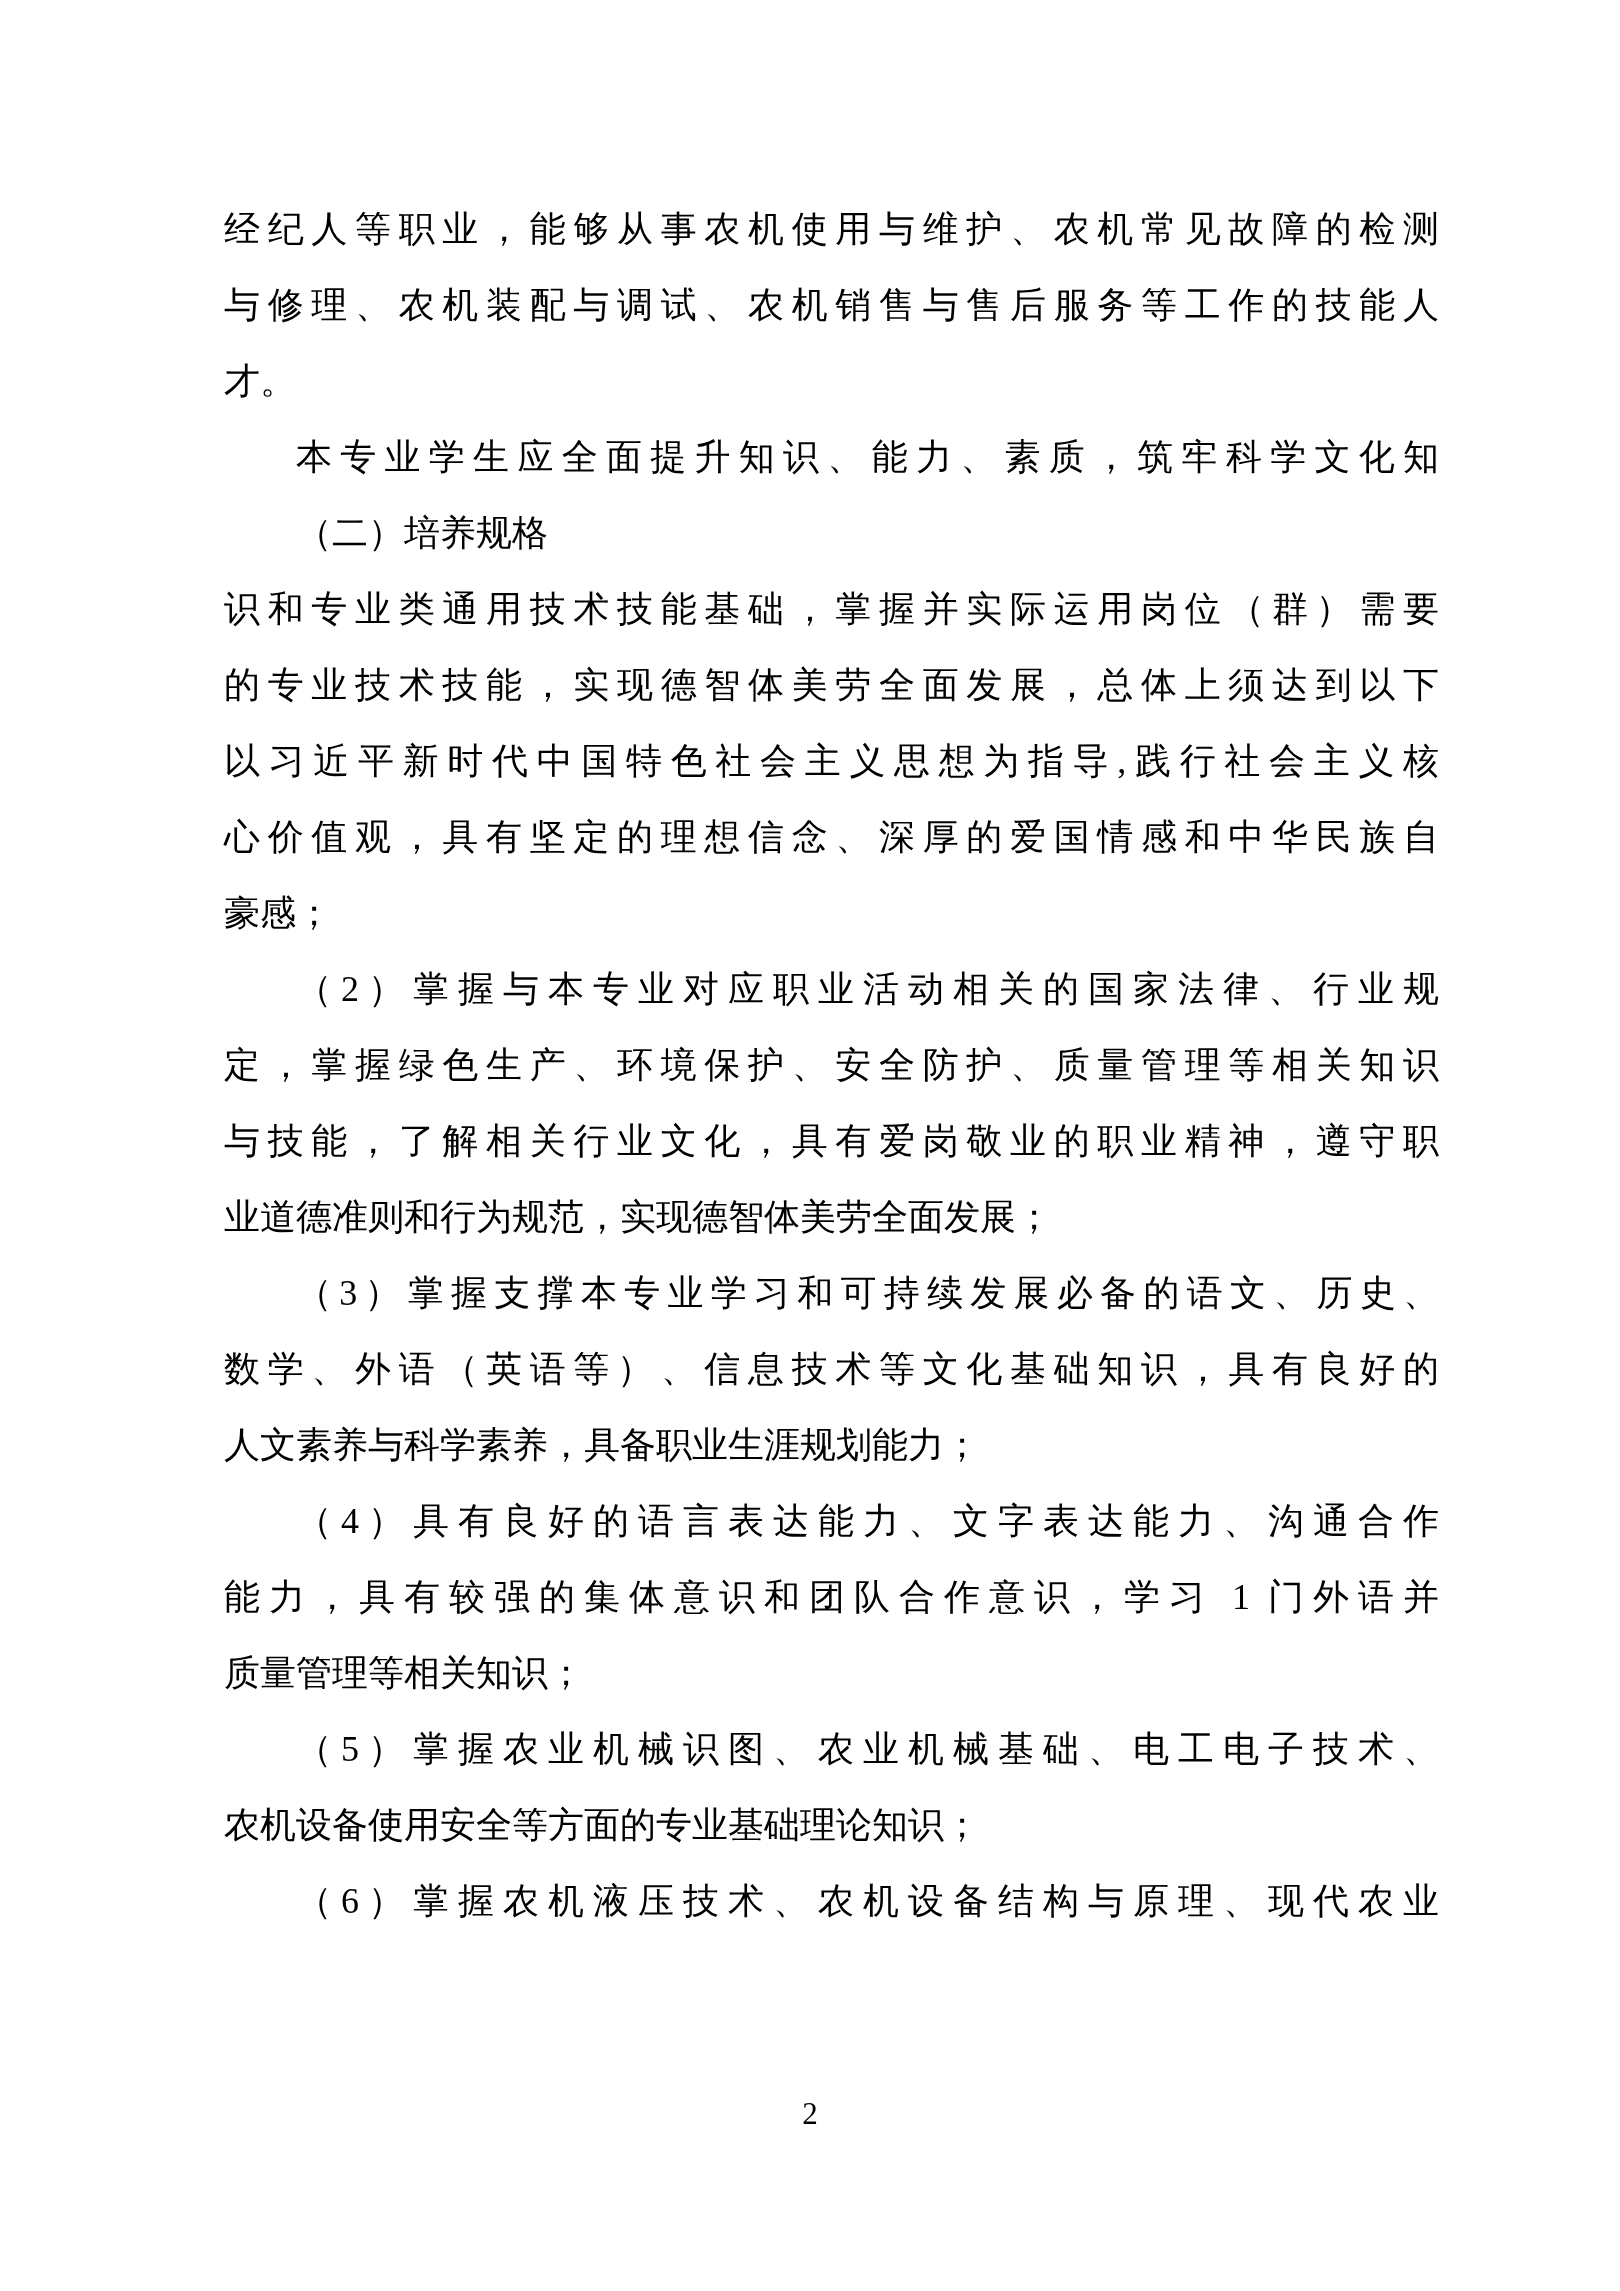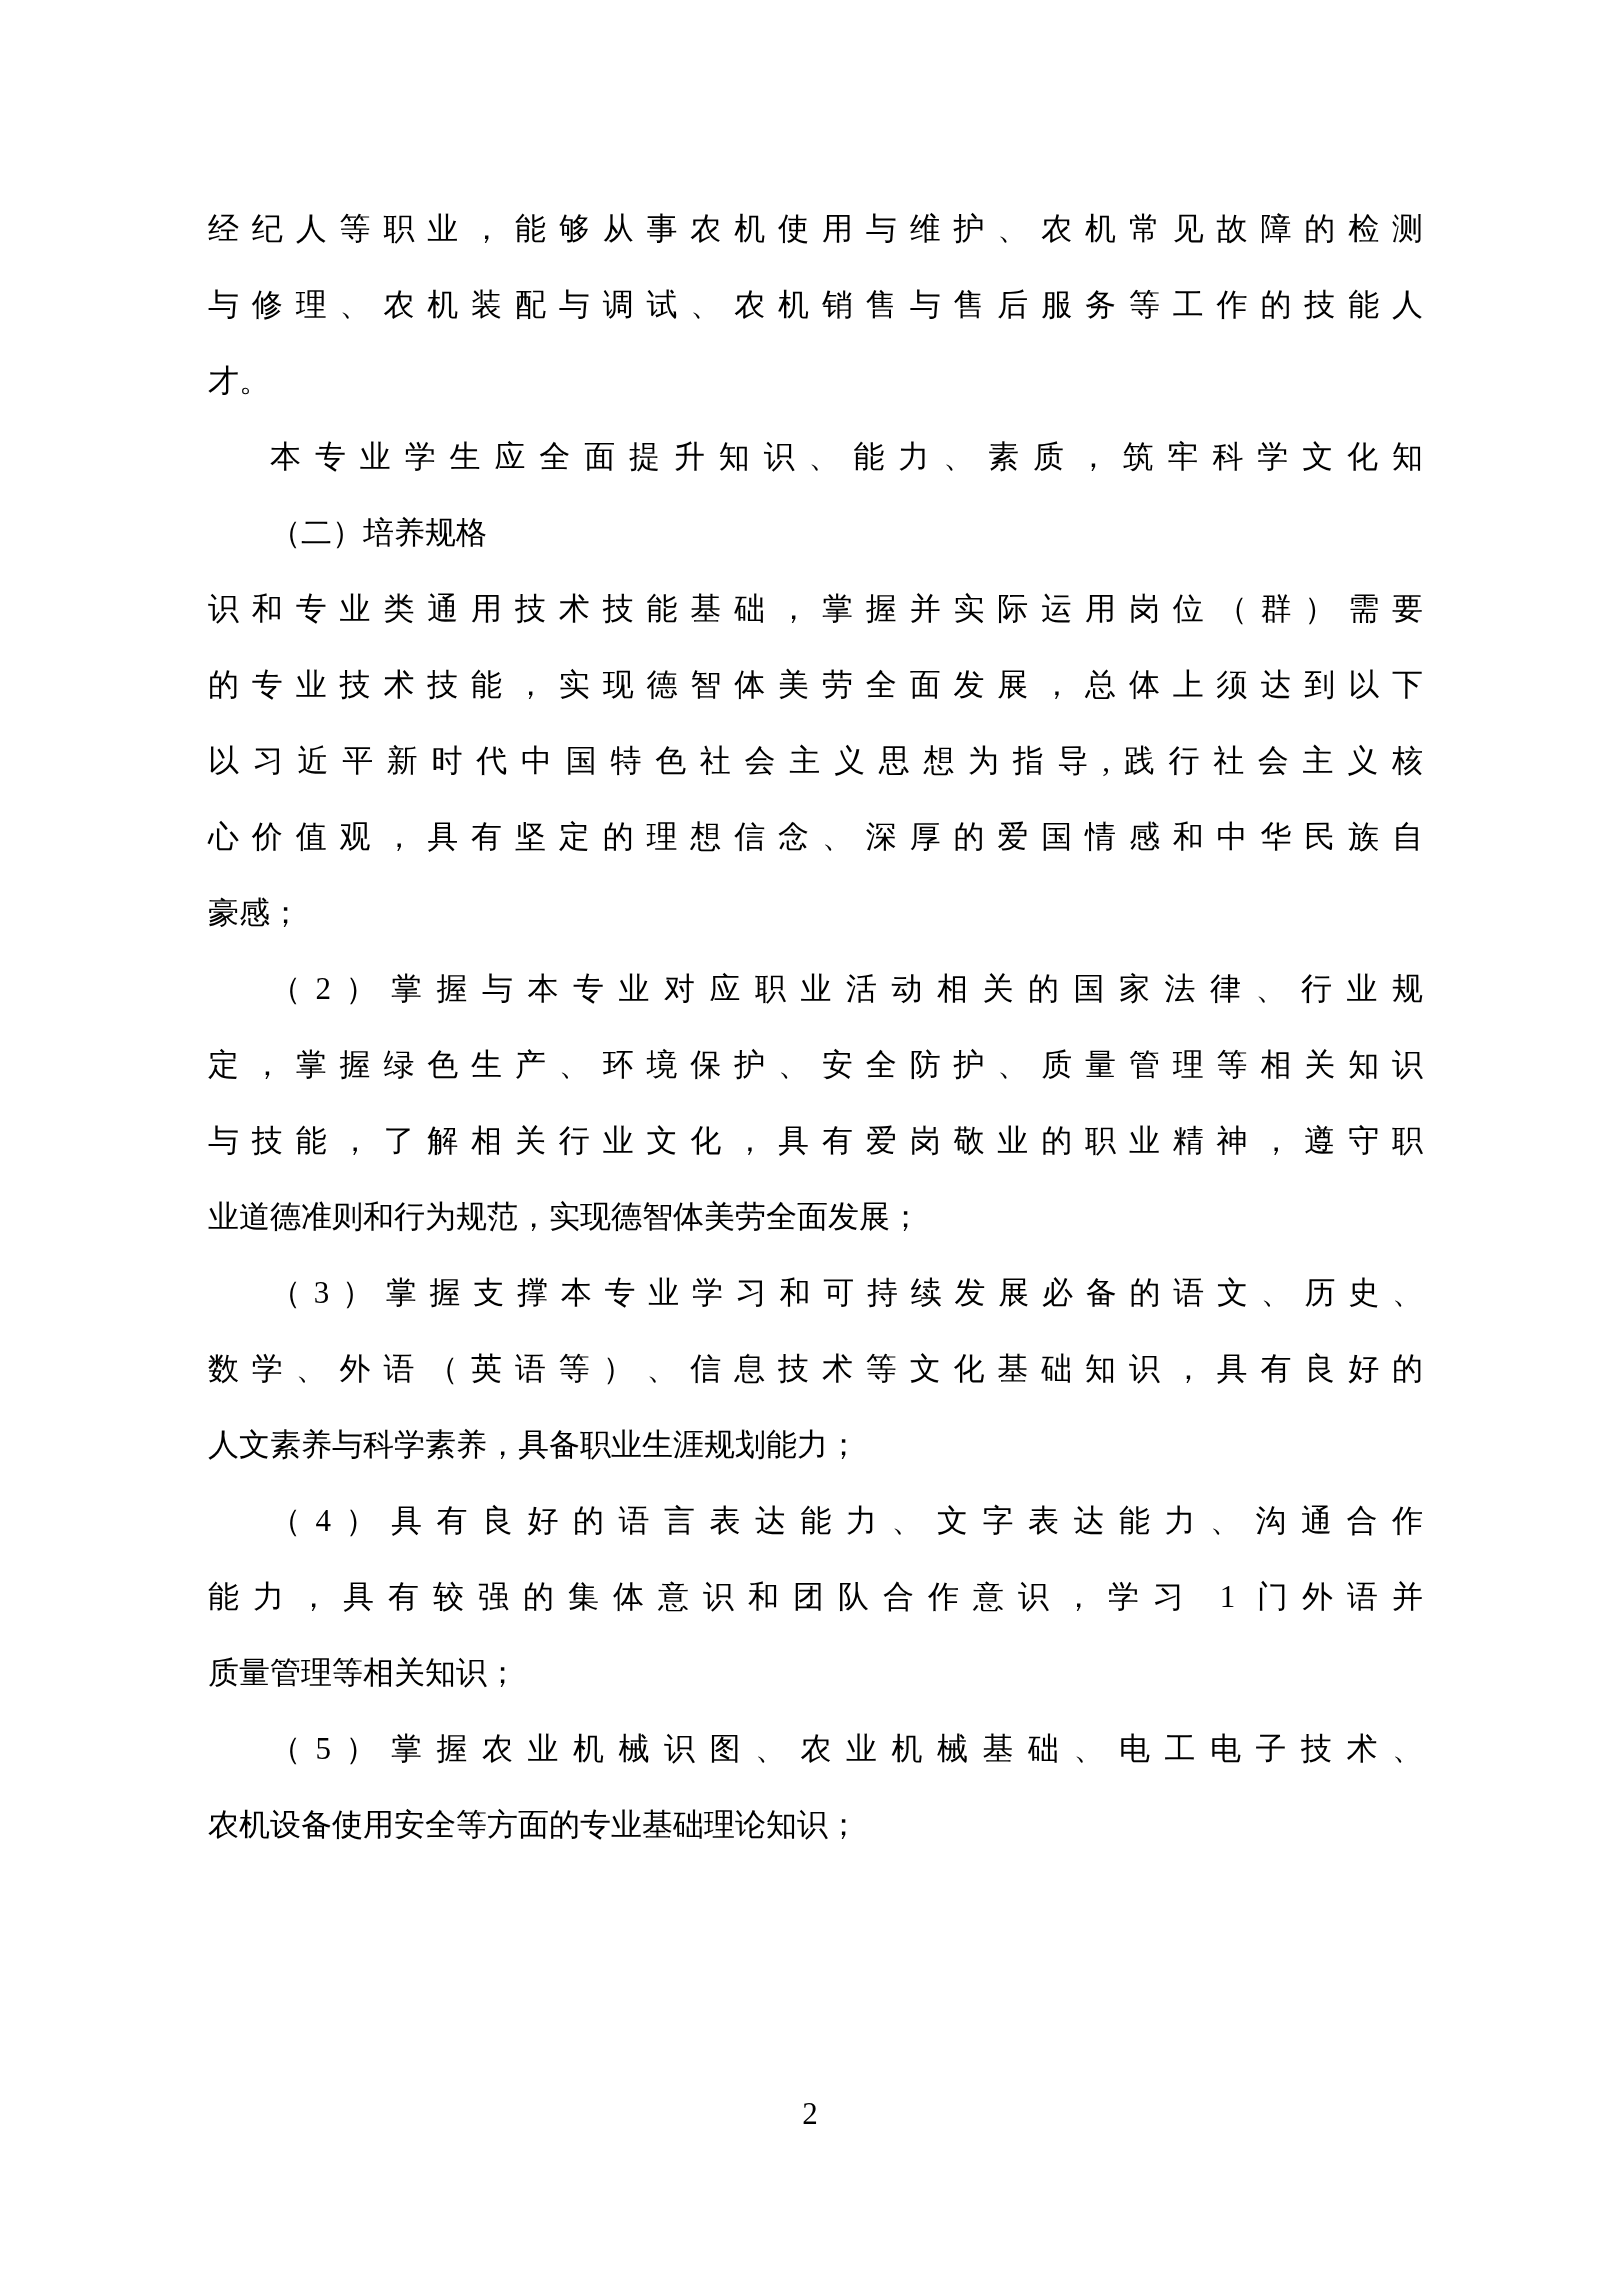--- a/index.html
+++ b/index.html
@@ -11,24 +11,24 @@
     position: relative;
     width: 1620px;
     height: 2292px;
     background: #ffffff;
     color: #000000;
     font-family: "Liberation Serif", "DejaVu Serif", serif;
     overflow: hidden;
   }
   .text-block {
     position: absolute;
-    left: 208px;
+    left: 224px;
     top: 191px;
     width: 1215px;
-    font-size: 31px;
+    font-size: 36px;
     line-height: 76px;
     letter-spacing: 0;
   }
   .line {
     white-space: nowrap;
     height: 76px;
     text-align: left;
   }
   .line.indent {
     text-indent: 2em;
@@ -68,18 +68,19 @@
       <div class="line j">与技能，了解相关行业文化，具有爱岗敬业的职业精神，遵守职</div>
       <div class="line">业道德准则和行为规范，实现德智体美劳全面发展；</div>
       <div class="line indent j">（3）掌握支撑本专业学习和可持续发展必备的语文、历史、</div>
       <div class="line j">数学、外语（英语等）、信息技术等文化基础知识，具有良好的</div>
       <div class="line">人文素养与科学素养，具备职业生涯规划能力；</div>
       <div class="line indent j">（4）具有良好的语言表达能力、文字表达能力、沟通合作</div>
       <div class="line j">能力，具有较强的集体意识和团队合作意识，学习 1 门外语并</div>
       <div class="line">质量管理等相关知识；</div>
       <div class="line indent j">（5）掌握农业机械识图、农业机械基础、电工电子技术、</div>
       <div class="line">农机设备使用安全等方面的专业基础理论知识；</div>
+      <div class="line indent j">（6）掌握农机液压技术、农机设备结构与原理、现代农业</div>
     </div>
   <div class="footer">
     <span>2</span>
   </div>
 </div>
 
 
 </body></html>

